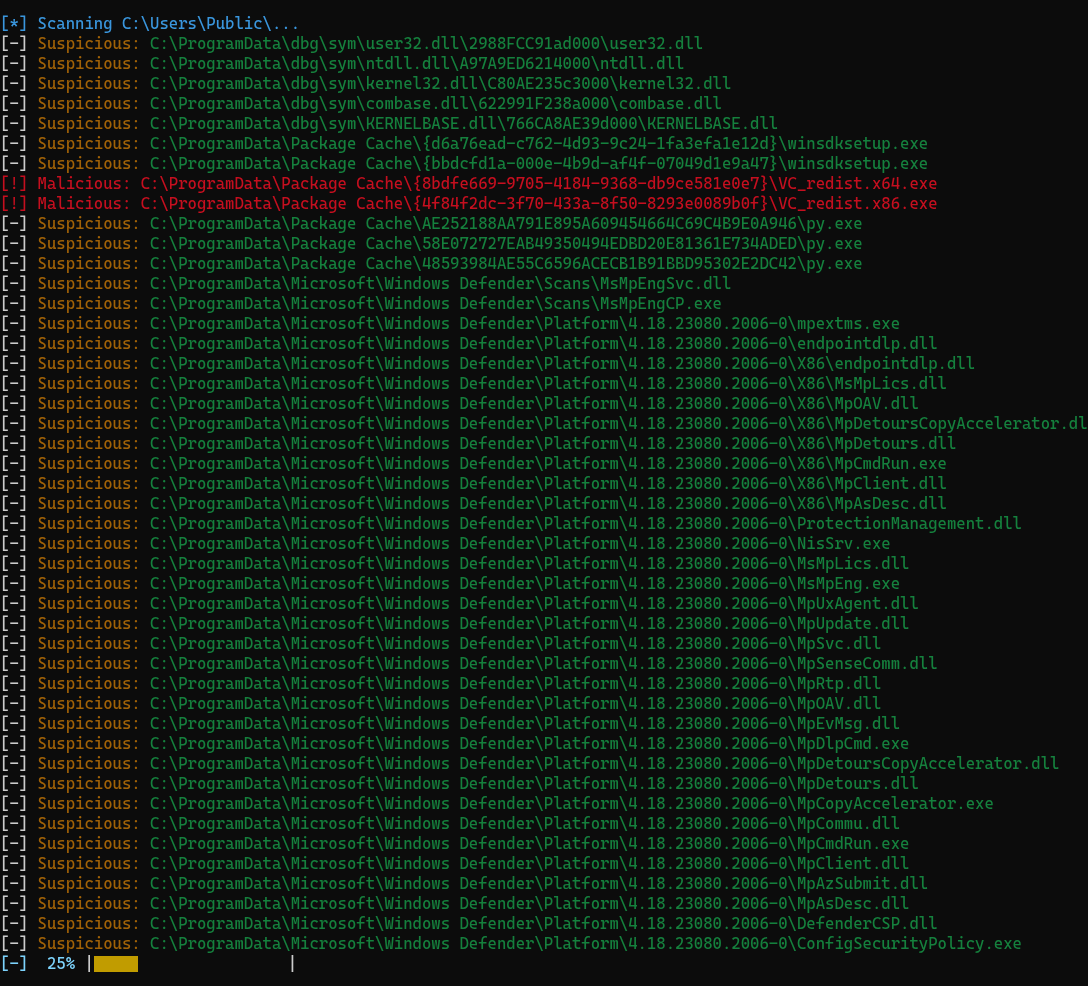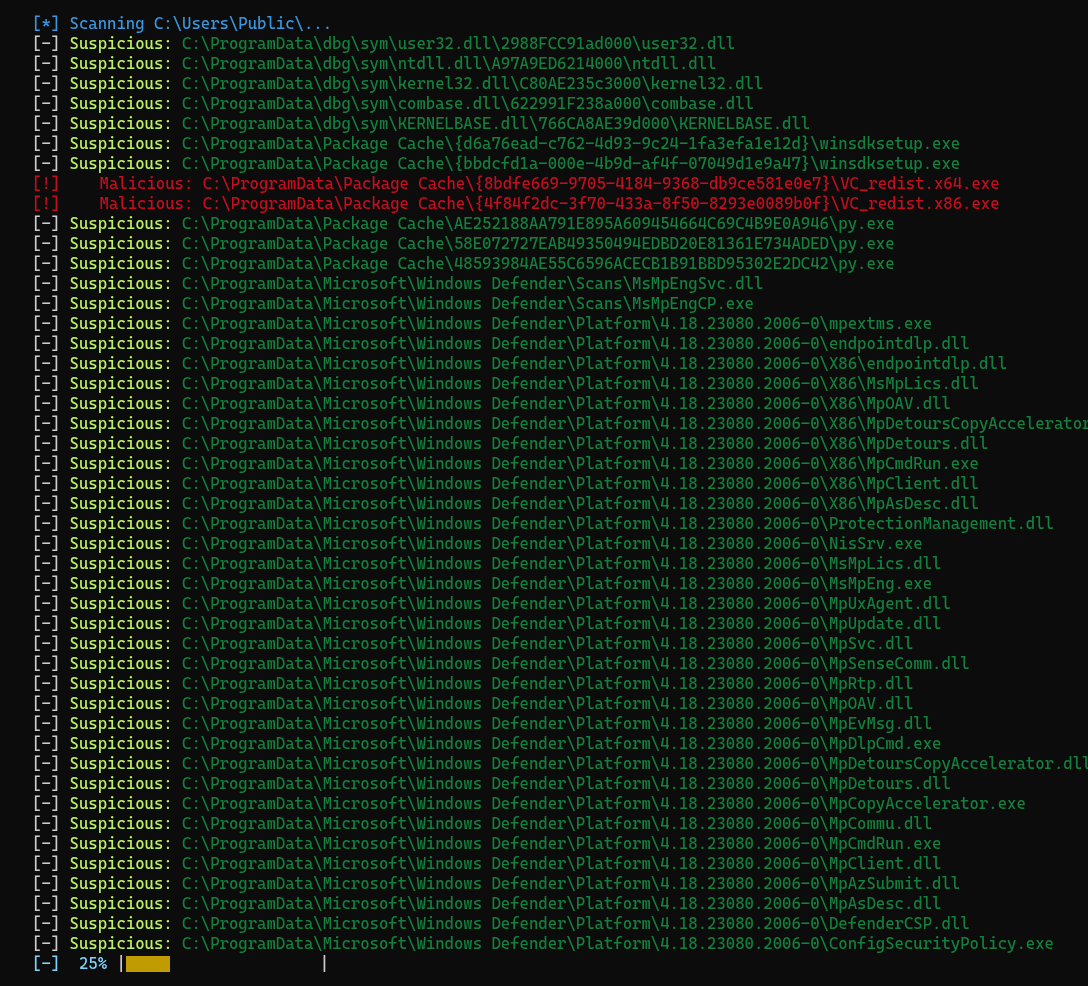--- a/index.html
+++ b/index.html
@@ -12,28 +12,28 @@
   }
   .terminal {
     font-family: Consolas, "Cascadia Mono", "Courier New", monospace;
     font-size: 16px;
     line-height: 20px;
     color: #cccccc;
     white-space: pre;
     padding-top: 14px;
     padding-left: 0px;
   }
-  .line { display: block; padding-left: 32px; }
+  .line { display: block; }
   .scan-prefix { color: #3a96dd; }
   .scan-text { color: #3a96dd; }
   .sus-prefix { color: #cccccc; }
-  .sus-label { color: #bef264; margin-top: 12px; }
+  .sus-label { color: #a16207; margin-top: 12px; }
   .sus-path { color: #15803d; }
   .mal-prefix { color: #c50f1f; }
-  .mal-text { color: #c50f1f; margin-left: 30px; }
+  .mal-text { color: #c50f1f; }
   .progress-pct { color: #7dd3fc; }
   .progress-bar-wrap { color: #cccccc; }
   .progress-fill {
     display: inline-block;
     width: 44px;
     height: 16px;
     background: #c19c00;
     vertical-align: middle;
     position: relative;
     top: -1px;

